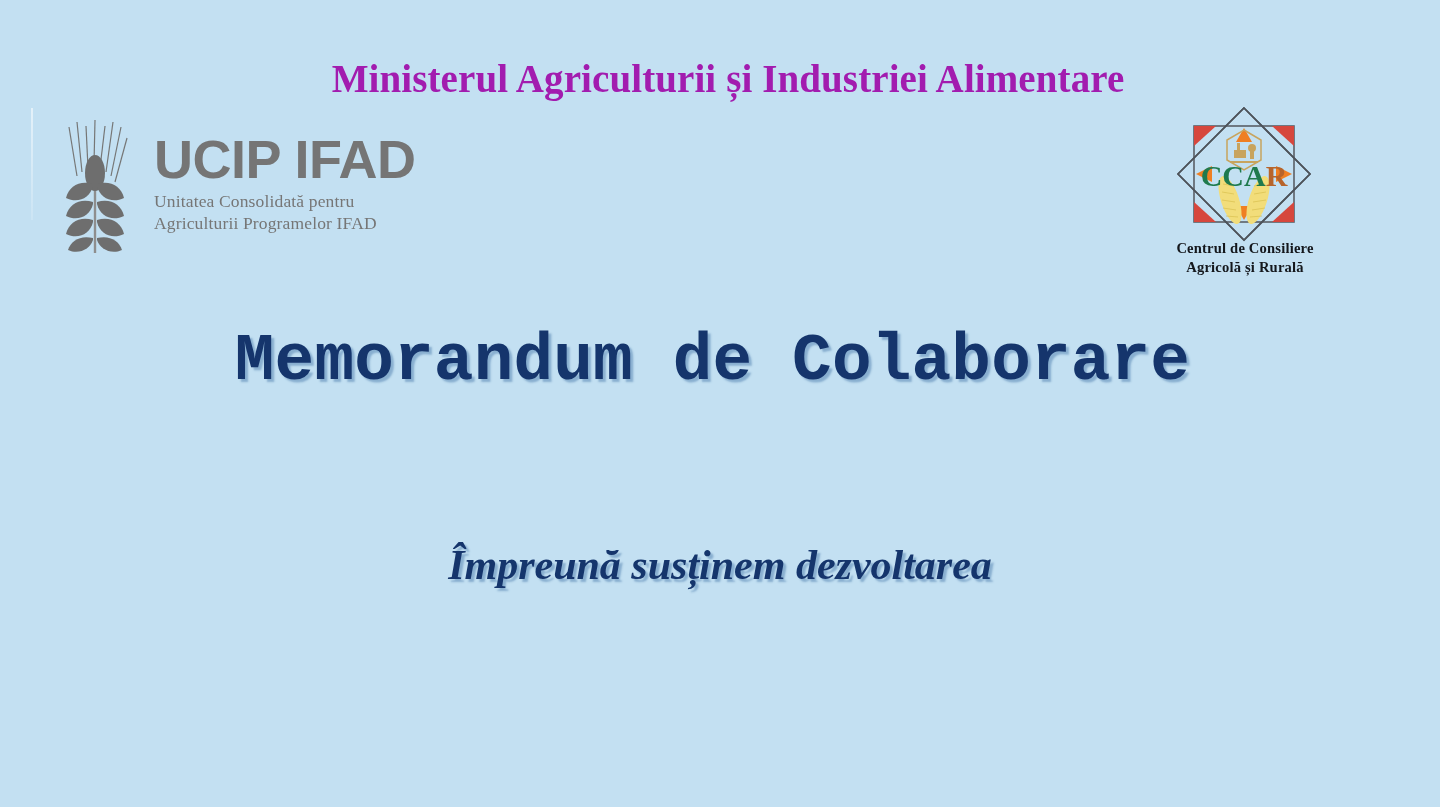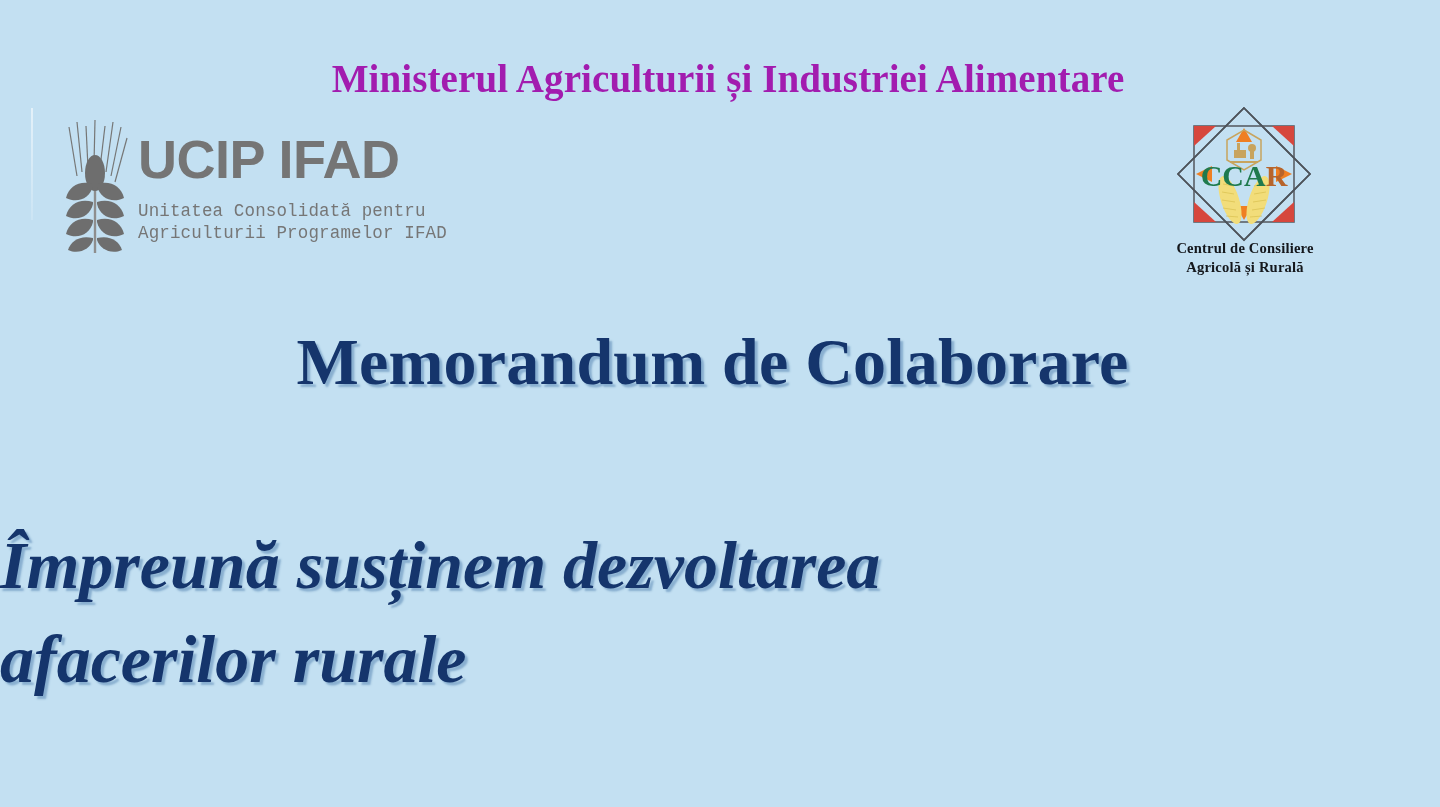--- a/index.html
+++ b/index.html
@@ -62,36 +62,36 @@
   }
   .wheat-mark {
     position: absolute;
     left: 0;
     top: 0;
     width: 78px;
     height: 135px;
   }
   .ucip-text-block {
     position: absolute;
-    left: 78px;
+    left: 94px;
     top: 14px;
     width: 320px;
   }
   .ucip-wordmark {
     font-family: "Liberation Sans", "DejaVu Sans", sans-serif;
     font-weight: bold;
     font-size: 54px;
     line-height: 54px;
     color: #757575;
     letter-spacing: -0.5px;
     white-space: nowrap;
   }
   .ucip-sub {
-    margin-top: 14px;
-    font-family: Liberation Mono, monospace;
+    margin-top: 4px;
+    font-family: Liberation Serif, serif;
     font-size: 17.5px;
     line-height: 22px;
     color: #767676;
     letter-spacing: 0.15px;
     white-space: nowrap;
   }
 
   
   .ccar-logo {
     position: absolute;
@@ -122,40 +122,40 @@
     transform: scaleX(0.94);
   }
 
   
   .main-title {
     position: absolute;
     top: 322px;
     left: 0;
     width: 1425px;
     text-align: center;
-    font-family: Liberation Serif, serif;
+    font-family: Liberation Mono, monospace;
     font-weight: bold;
     font-size: 66px;
     line-height: 80px;
     color: #15356c;
     text-shadow: 3px 3px 2px rgba(133, 172, 205, 0.95);
     letter-spacing: 0.2px;
   }
 
   
   .tagline {
     position: absolute;
     top: 518px;
     left: 0;
     width: 1440px;
-    text-align: left;
+    text-align: center;
     font-family: "Liberation Serif", "DejaVu Serif", serif;
     font-weight: bold;
     font-style: italic;
-    font-size: 68px;
+    font-size: 42px;
     line-height: 94px;
     color: #15356c;
     text-shadow: 3px 3px 2px rgba(133, 172, 205, 0.95);
   }
   .tagline-line { display: block; }
 </style>
 </head>
 <body>
 
 <div class="slide">
@@ -250,16 +250,15 @@
     <div class="ccar-caption">
       <div>Centrul de Consiliere</div>
       <div>Agricolă și Rurală</div>
     </div>
   </div>
 
   <div class="main-title">Memorandum de Colaborare</div>
 
   <div class="tagline">
     <span class="tagline-line">Împreună susținem dezvoltarea</span>
-    <span class="tagline-line">afacerilor rurale</span>
   </div>
 
 </div>
 
 </body></html>

